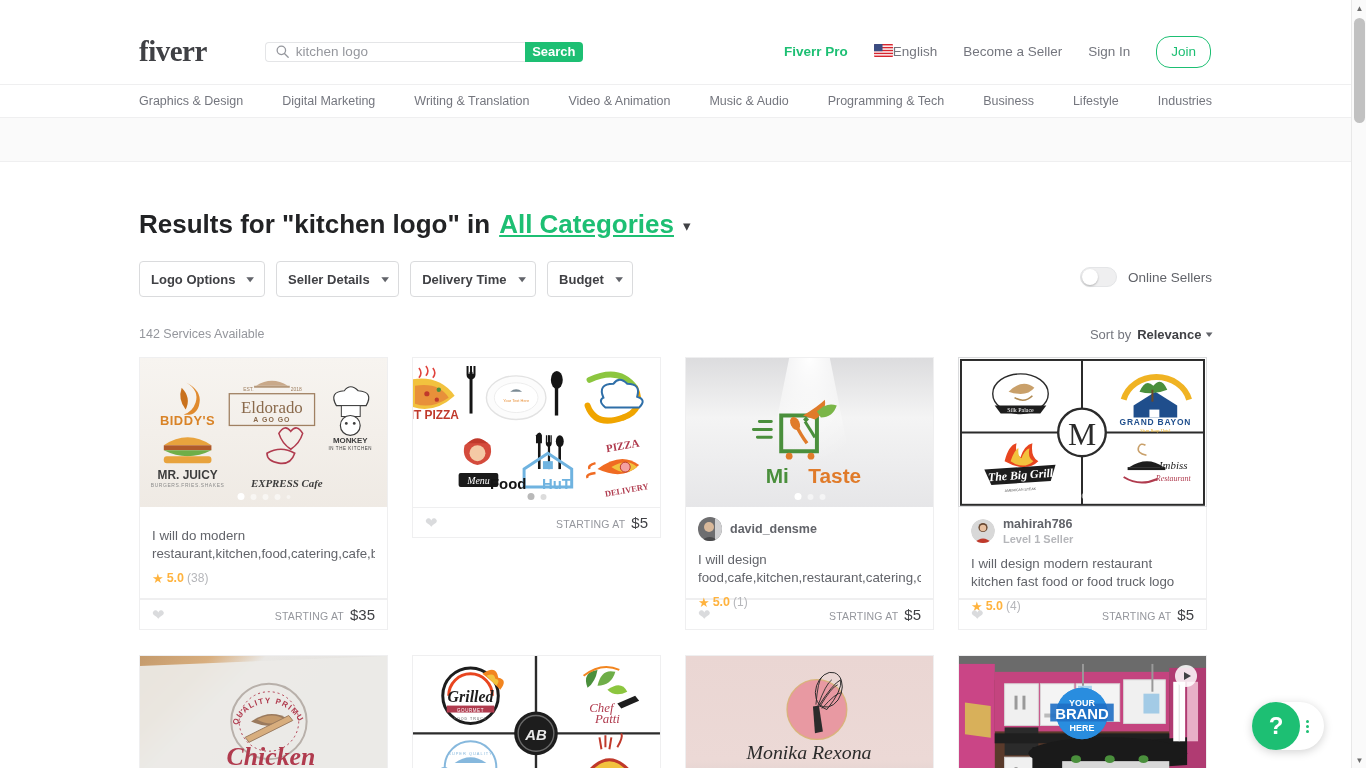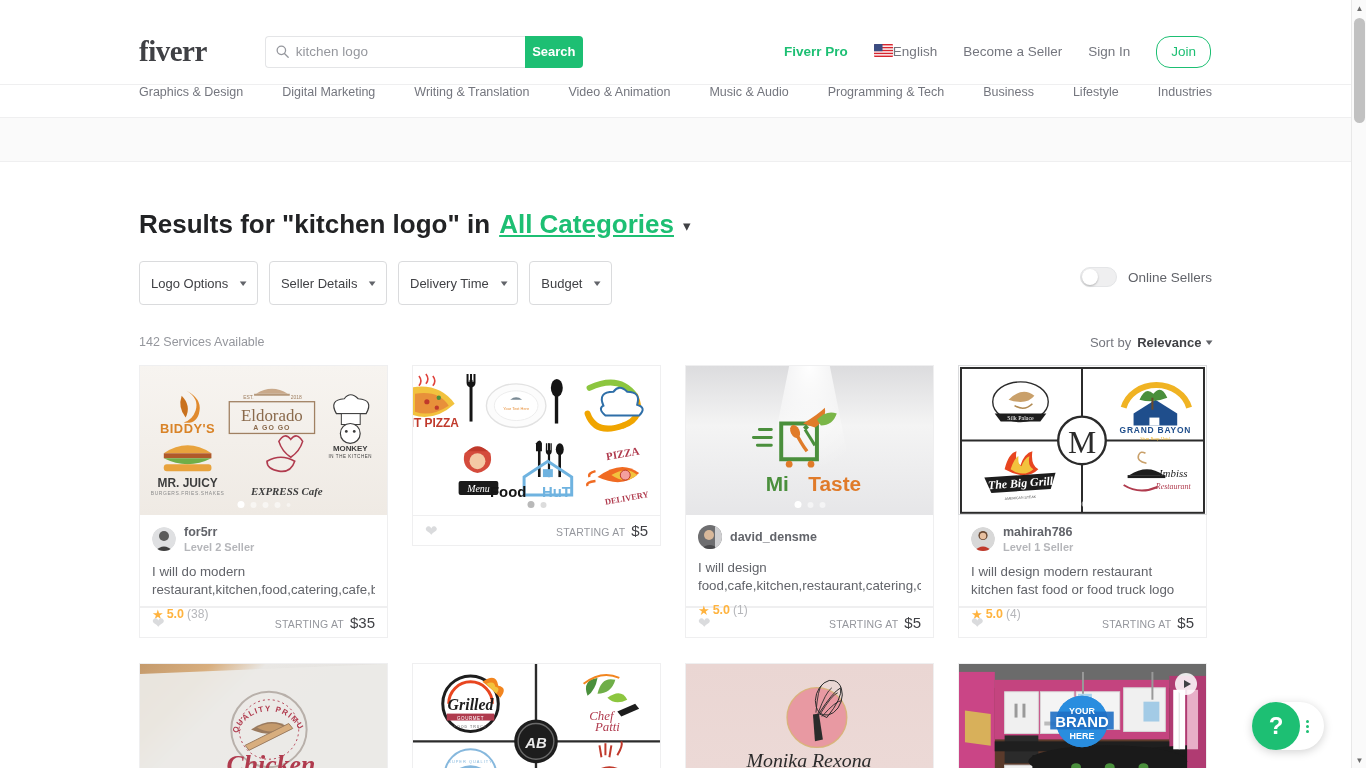--- a/index.html
+++ b/index.html
@@ -20,21 +20,21 @@
     padding: 0 140px 0 139px;
     border-bottom: 1px solid #fff;
     position: relative;
   }
   .logo {
     font-family: "Liberation Serif", serif;
     font-weight: 700; font-size: 29px; letter-spacing:-0.5px;
     color:#404145; line-height:1; user-select:none;
   }
   .searchwrap {
-    margin-left: 58px; display:flex; height:32px; width:318px;
+    margin-left: 58px; display:flex; height:20px; width:318px;
   }
   .searchbox {
     flex:1; display:flex; align-items:center; gap:7px;
     border:1px solid #e4e5e7; border-right:none;
     border-radius:4px 0 0 4px; padding:0 10px; background:#fff;
   }
   .search-icon { width:13px; height:13px; flex:none; color:#95979d; display:block; }
   .search-input {
     border:none; outline:none; font-size:13.5px; color:#95979d;
     width:100%; background:transparent; font-family:"Liberation Sans", sans-serif;
@@ -56,21 +56,21 @@
   .navlink { cursor:pointer; white-space:nowrap; }
   .join-btn {
     border:1px solid #1dbf73; color:#1dbf73; background:transparent;
     border-radius:14px; padding:0 14px; height:32px; font-size:13.5px;
     font-weight:400; cursor:pointer; font-family:"Liberation Sans", sans-serif;
   }
 
   
   .catnav {
     height:34px; border-top:1px solid #efeff0; border-bottom:1px solid #efeff0;
-    display:flex; align-items:flex-start; padding:0 139px;
+    display:flex; align-items:center; padding:0 139px;
     font-size:12.5px; color:#74767e; background:#fff;
   }
   .catnav .spacer { flex:1; }
   .cat { cursor:pointer; white-space:nowrap; }
   .grayband { height:44px; background:#fafafa; border-bottom:1px solid #efeff0; }
 
   
   .main { padding: 0 139px; }
   .results-title {
     margin-top: 47px;
@@ -80,23 +80,23 @@
   .results-title .allcat {
     color:#1dbf73; text-decoration:underline; margin-left:9px; cursor:pointer;
   }
   .chev-title {
     margin-left:9px; color:#404145; font-weight:400; font-size:15px;
     position:relative; top:-2px;
   }
 
   .filters { margin-top:21px; display:flex; align-items:center; gap:11px; position:relative; }
   .filter-btn {
-    height:44px; border:1px solid #dadbdd; border-radius:4px; background:#fff;
+    height:36px; border:1px solid #dadbdd; border-radius:4px; background:#fff;
     display:flex; align-items:center; gap:13px; padding:0 11px;
-    font-size:13px; color:#404145; cursor:pointer; font-family:"Liberation Sans", sans-serif;
+    font-size:13px; color:#404145; cursor:pointer; font-family:"Liberation Sans", sans-serif;font-weight:bold;
   }
   .chev { font-size:9px; color:#62646a; line-height:1; transform: scaleX(1.5); }
 
   .online-wrap {
     position:absolute; right:0; top:0; height:32px;
     display:flex; align-items:center; gap:11px;justify-content:flex-end;
   }
   .toggle {
     width:37px; height:20px; border-radius:10px; background:#efeff0; position:relative;
     cursor:pointer; flex:none; border:1px solid #e4e5e7;
@@ -346,31 +346,20 @@
           </svg>
           <div class="dots">
             <span class="dot on"></span>
                 <span class="dot"></span>
                 <span class="dot"></span>
                 <span class="dot"></span>
                 <span class="dot sm"></span>
           </div>
         </div>
         <div class="card-body">
-          <div class="seller">
-            <svg class="avatar" viewBox="0 0 24 24">
-              <circle cx="12" cy="12" r="12" fill="#dfe0e2"></circle>
-                  <circle cx="12" cy="9" r="5" fill="#5b5b5b"></circle>
-              <path d="M3 24 q9 -9 18 0z" fill="#3f3f3f"></path>
-            </svg>
-            <div>
-              <div class="sname">for5rr</div>
-              <div class="slevel">Level 2 Seller</div>
-            </div>
-          </div>
           <div class="title">I will do modern restaurant,kitchen,food,catering,cafe,b...</div>
           <div class="rating">
             <span class="star">★</span>
             <span class="rnum">5.0</span>
             <span class="rcount">(38)</span>
           </div>
         </div>
         <div class="card-foot">
           <span class="heart">❤</span>
           <span class="price">

